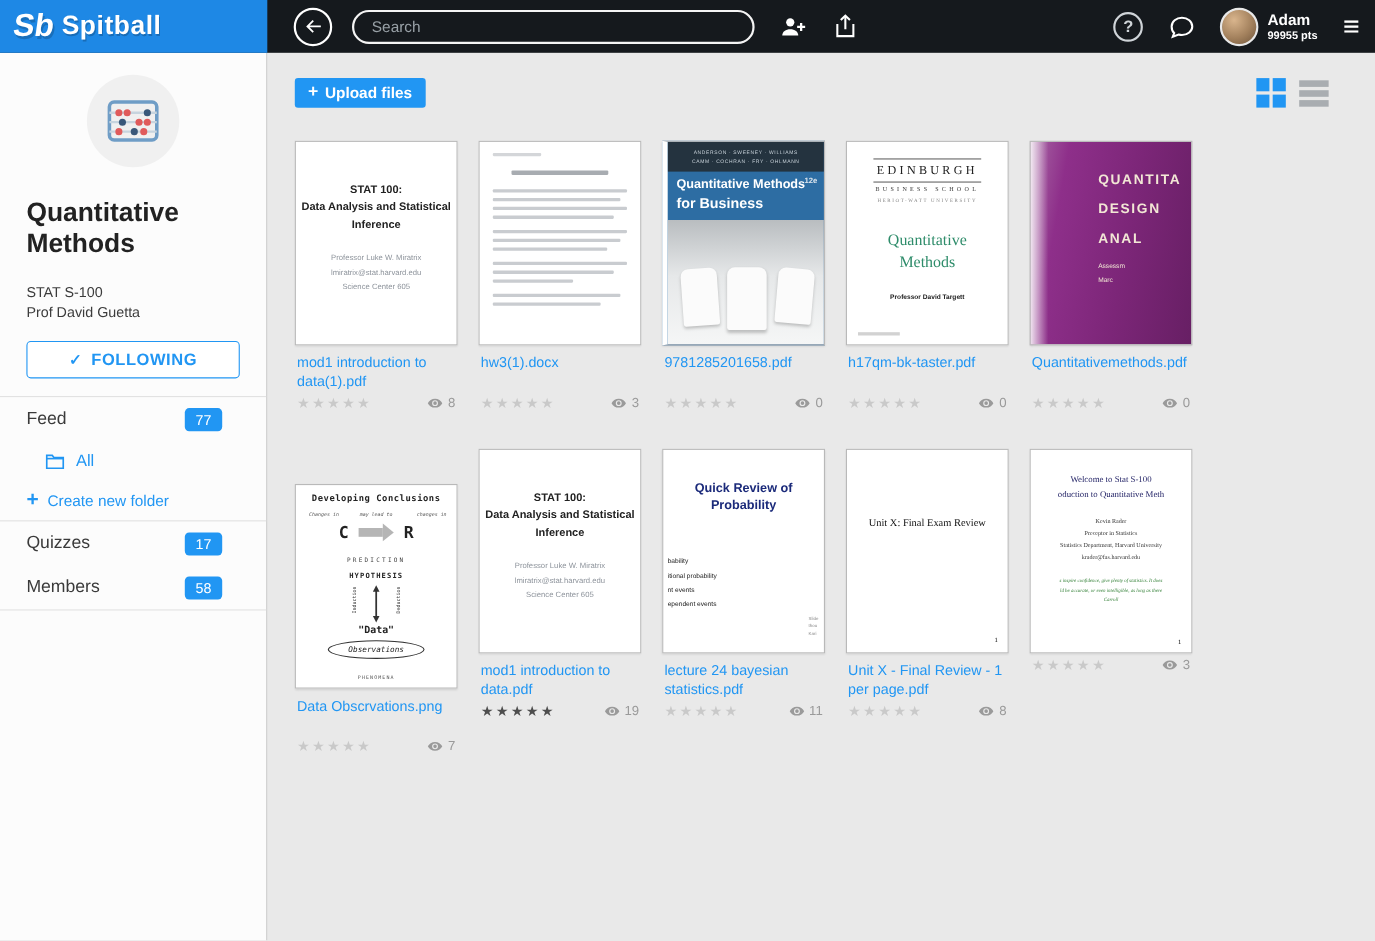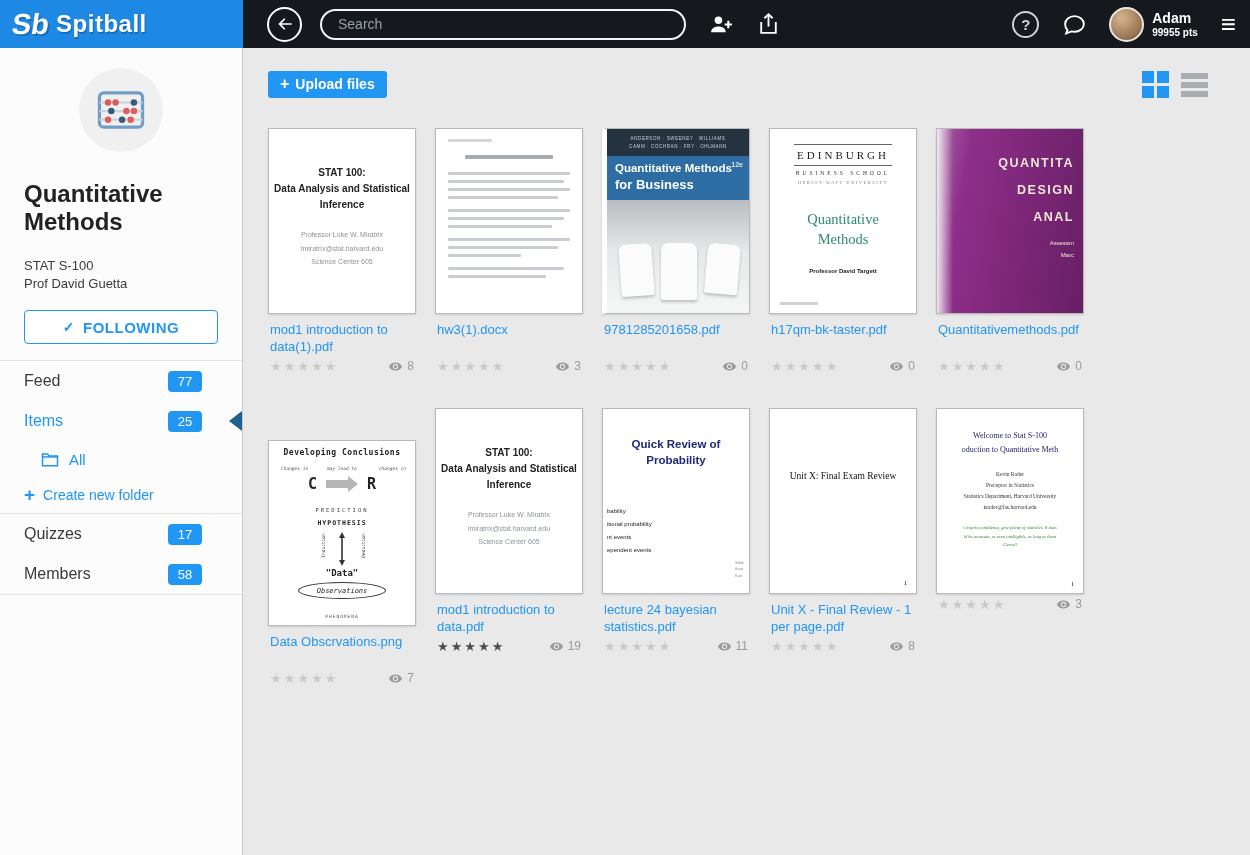--- a/index.html
+++ b/index.html
@@ -98,21 +98,21 @@
   .t-edinburgh { text-align:center; padding-top:15px; font-family:"Liberation Serif", serif; }
   .ed-rule { width:98px; height:1px; background:#666; margin:0 auto 4px; }
   .ed-school { font-size:11px; letter-spacing:3px; color:#222; margin-bottom:4px; }
   .ed-school2 { font-size:5.5px; letter-spacing:3px; color:#333; margin-top:3px; }
   .ed-univ { font-size:4.5px; letter-spacing:1.5px; color:#808080; margin-top:4px; }
   .ed-title { margin-top:25px; color:#2e8c6a; font-size:14.5px; line-height:1.35; }
   .ed-author { margin-top:19px; font-size:6px; font-weight:bold; color:#222; font-family:"Liberation Sans",sans-serif; }
   .ed-foot { position:absolute; bottom:8px; left:10px; width:38px; height:3px; background:#d2d2d2; }
 
   
-  .t-purple { background:linear-gradient(100deg,#a868a5 0%,#8e2f8a 20%,#7c2678 58%,#671f64 100%);text-align:right; }
+  .t-purple { background:linear-gradient(100deg,#a868a5 0%,#8e2f8a 20%,#7c2678 58%,#671f64 100%); }
   .t-purple::before { content:""; position:absolute; left:0; top:0; bottom:0; width:16px; background:linear-gradient(90deg,rgba(255,255,255,.85),rgba(255,255,255,0)); }
   .pp-text { position:absolute; top:27px; left:42%; color:#f2e7d5; white-space:nowrap; }
   .pp-l { font-size:12.5px; font-weight:bold; letter-spacing:1.5px; margin-bottom:13px; }
   .pp-small { margin-top:5px; font-size:6px; line-height:2; }
 
   
   .t-diagram { font-family:"DejaVu Sans Mono", monospace; color:#222;margin-top:32px; }
   .dg-title { position:absolute; top:7px; width:100%; text-align:center; font-size:8px; font-weight:bold; letter-spacing:.5px; }
   .dg-ita { position:absolute; top:25px; font-size:4.5px; color:#555; font-style:italic; }
   .dg-i1{left:12px} .dg-i2{left:58px} .dg-i3{right:9px}
@@ -223,25 +223,20 @@
       <span class="fcheck">✓</span>
       <span>FOLLOWING</span>
     </button>
   </div>
   <div class="divider"></div>
   <nav class="side-nav">
     <div class="nav-row">
       <span class="nav-label">Feed</span>
       <span class="badge">77</span>
     </div>
-    <div class="nav-row active">
-      <span class="nav-label">Items</span>
-      <span class="badge">25</span>
-      <span class="active-arrow"></span>
-    </div>
     <div class="nav-sub">
       <svg class="folder" viewBox="0 0 24 24">
           <path d="M3 6h6l2 2.5h10V20H3z" fill="none" stroke="#2196f3" stroke-width="1.8"></path>
           <path d="M3 9.5h18" stroke="#2196f3" stroke-width="1.8"></path>
         </svg>
       <span class="nav-sub-label">All</span>
     </div>
     <div class="nav-create">
       <span class="plus-blue">+</span>
       <span>Create new folder</span>

